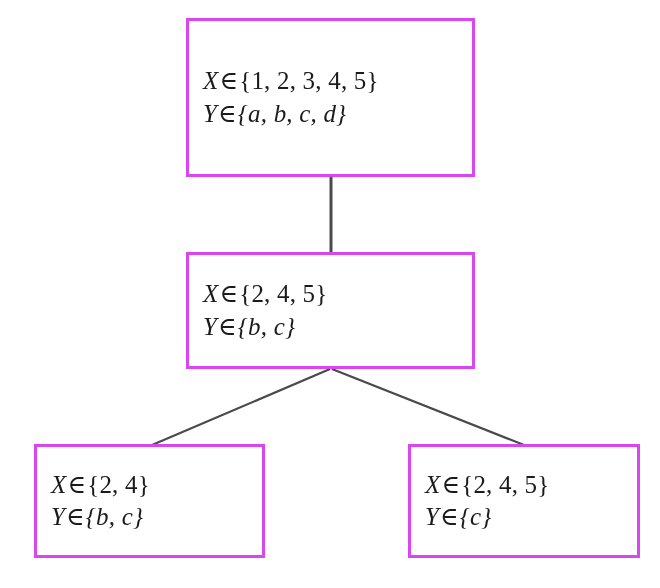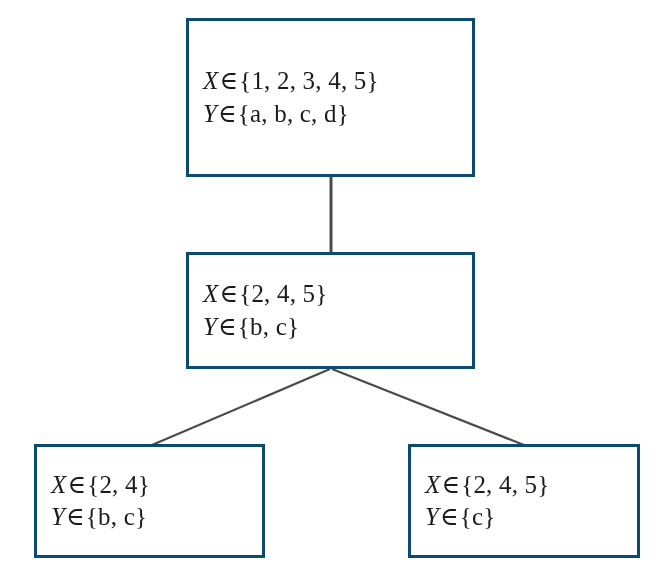--- a/index.html
+++ b/index.html
@@ -24,21 +24,21 @@
     left: 0;
     top: 0;
     width: 660px;
     height: 588px;
     pointer-events: none;
   }
   .node {
     position: absolute;
     box-sizing: border-box;
     background: #ffffff;
-    border: 3px solid #0c4a6e;
+    border: 3px solid #d946ef;
     display: flex;
     flex-direction: column;
     justify-content: center;
     z-index: 2;
   }
   .node-line {
     font-size: 25px;
     line-height: 1.30;
     color: #1b1b1b;
     white-space: nowrap;
@@ -49,20 +49,21 @@
     font-style: italic;
   }
   .op {
     font-style: normal;
     padding: 0 1px;
   }
   .setbody {
     font-style: normal;
   }
   .elem-alpha {
+    font-style: italic;
   }
   
   #node-root   { left: 186px; top: 18px;  width: 289px; height: 159px; }
   #node-mid    { left: 186px; top: 252px; width: 289px; height: 117px; }
   #node-left   { left: 34px;  top: 444px; width: 231px; height: 114px; }
   #node-right  { left: 408px; top: 444px; width: 232px; height: 114px; }
 </style>
 </head>
 <body>
 

